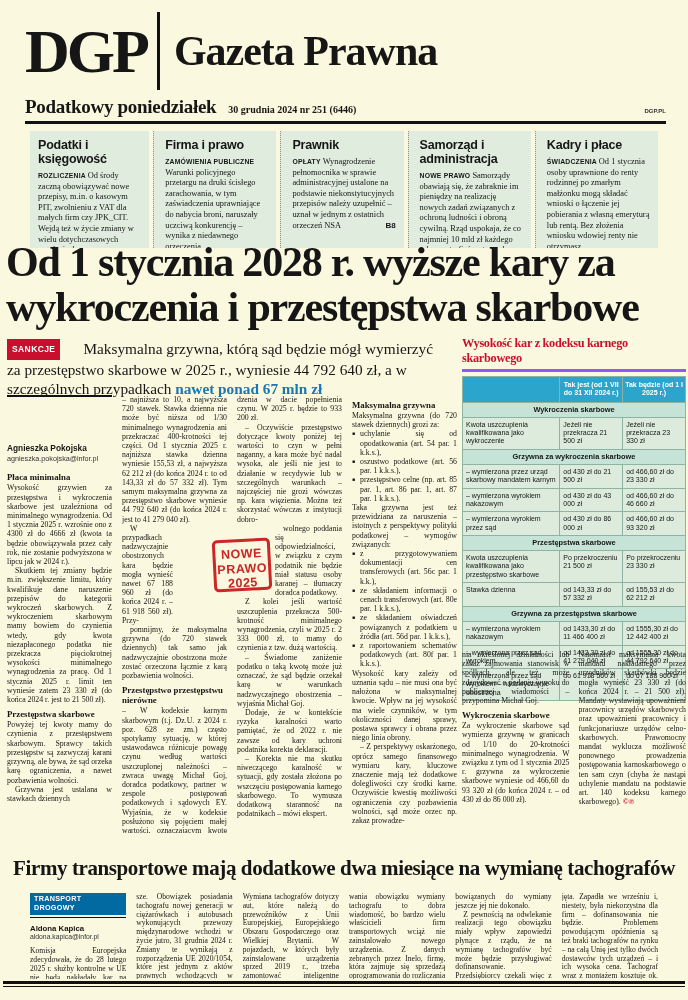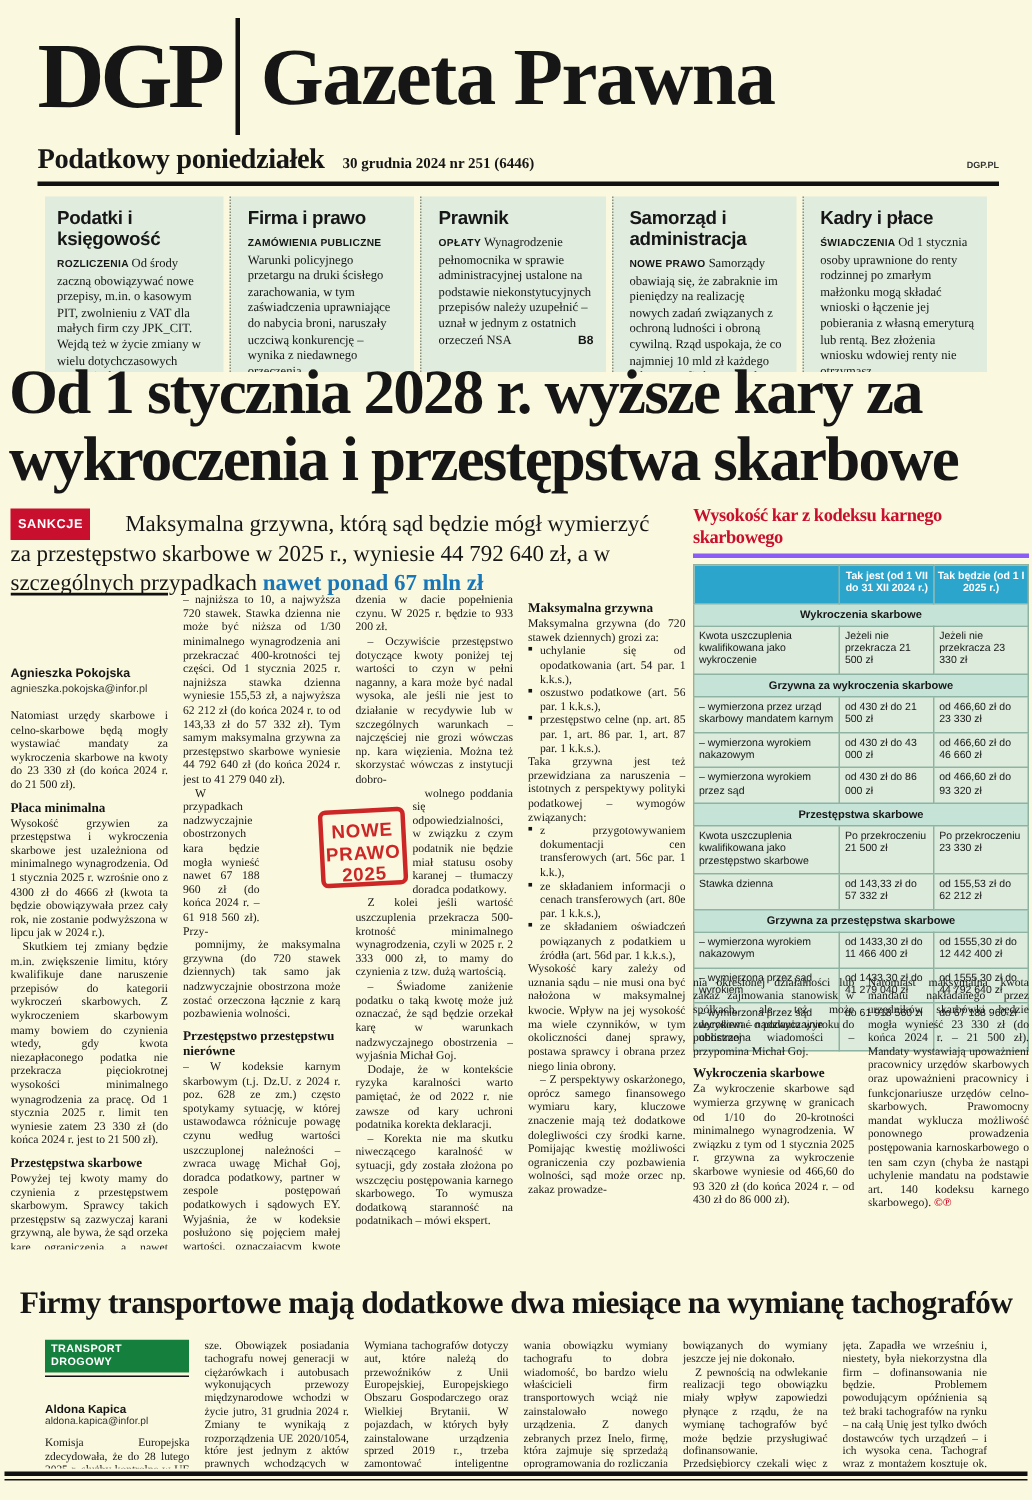--- a/index.html
+++ b/index.html
@@ -4,21 +4,21 @@
 <style>
   html,body{margin:0;padding:0;}
   body{width:688px;height:1000px;background:#FAF8DE;font-family:"Liberation Serif","DejaVu Serif",serif;color:#161616;}
   .page{position:relative;width:688px;height:1000px;overflow:hidden;background:#FAF8DE;}
 
   
   .masthead{position:absolute;top:0;left:25px;right:22px;height:121px;border-bottom:3px solid #111;}
   .logo-row{display:flex;align-items:center;height:86px;margin-top:8px;}
   .logo-dgp{font-size:62px;font-weight:bold;letter-spacing:-3px;line-height:1;}
   .logo-sep{width:3px;height:78px;background:#111;margin:0 14px 0 10px;}
-  .logo-main{font-size:54px;font-weight:bold;letter-spacing:-1px;line-height:1;white-space:nowrap;}
+  .logo-main{font-size:42px;font-weight:bold;letter-spacing:-1px;line-height:1;white-space:nowrap;}
   .tag-row{display:flex;align-items:baseline;margin-top:2px;}
   .edition{font-weight:bold;font-size:19px;letter-spacing:-0.3px;}
   .dateinfo{font-weight:bold;font-size:10px;margin-left:12px;}
   .site{margin-left:auto;font-family:"Liberation Sans",sans-serif;font-weight:bold;font-size:6px;color:#333;}
 
   
   .teasers{position:absolute;top:131px;left:30px;right:30px;height:117px;display:flex;}
   .teaser{flex:1;background:#DFECDE;padding:7px 8px 5px;overflow:hidden;}
   .teaser + .teaser{border-left:1px dotted #8f8f7a;margin-left:4px;padding-left:11px;}
   .teaser-title{margin:0 0 5px;font-family:"Liberation Sans",sans-serif;font-size:12.5px;font-weight:bold;letter-spacing:-0.2px;}
@@ -58,22 +58,22 @@
   .endmark{color:#C8102E;font-weight:bold;margin-left:2px;}
 
   .stamp{position:absolute;left:206px;top:144px;width:58px;height:52px;border:3px solid #CC2626;border-radius:5px;background:#FAF8DE;color:#CC2626;font-family:"Liberation Sans",sans-serif;font-weight:bold;text-align:center;font-size:12.5px;line-height:14.5px;letter-spacing:.5px;transform:rotate(-3deg);padding-top:5px;box-sizing:border-box;}
 
   
   .below-cols{position:absolute;top:650px;left:462px;width:224px;height:178px;display:grid;grid-template-columns:1fr 1fr;column-gap:9px;font-size:7.8px;line-height:9.2px;text-align:justify;overflow:hidden;}
 
   
   .headline2{position:absolute;top:856px;left:7px;width:674px;font-size:21px;font-weight:bold;letter-spacing:-0.4px;margin:0;text-align:center;white-space:nowrap;overflow:hidden;}
   .transport-cols{position:absolute;top:893px;left:30px;right:30px;height:86px;display:grid;grid-template-columns:repeat(6,1fr);column-gap:10px;font-size:7.6px;line-height:8.8px;text-align:justify;overflow:hidden;}
-  .ttag{display:inline-block;background:#15803d;color:#fff;font-family:"Liberation Sans",sans-serif;font-weight:bold;font-size:7.2px;letter-spacing:.3px;padding:2px 4px;margin-bottom:2px;}
-  .tbyline{font-family:"Liberation Sans",sans-serif;border-top:1.5px solid #111;padding-top:18px;margin-bottom:5px;text-align:left;}
+  .ttag{display:inline-block;background:#0369a1;color:#fff;font-family:"Liberation Sans",sans-serif;font-weight:bold;font-size:7.2px;letter-spacing:.3px;padding:2px 4px;margin-bottom:2px;}
+  .tbyline{font-family:"Liberation Sans",sans-serif;border-top:1.5px solid #111;padding-top:7px;margin-bottom:5px;text-align:left;}
   .tbyline .bname{font-weight:bold;font-size:7.8px;}
   .tbyline .bemail{font-size:6.8px;color:#333;}
 
   .bottom-rule{position:absolute;top:981px;left:3px;right:3px;}
   .bottom-rule .r1{height:3px;background:#111;}
   .bottom-rule .r2{height:1px;background:#111;margin-top:2px;}
 </style>
 </head>
 <body>
 
@@ -203,21 +203,20 @@
     <div class="stamp">
       <div>NOWE</div>
       <div>PRAWO</div>
       <div>2025</div>
     </div>
   <div class="col">
         <div class="byline">
           <div class="bname">Agnieszka Pokojska</div>
           <div class="bemail">agnieszka.pokojska@infor.pl</div>
         </div>
-        <p class="bp">Natomiast urzędy skarbowe i celno-skarbowe będą mogły wystawiać mandaty za wykroczenia skarbowe na kwoty do 23 330 zł (do końca 2024 r. do 21 500 zł).</p>
         <h4 class="bh">Płaca minimalna</h4>
         <p class="bp">Wysokość grzywien za przestępstwa i wykroczenia skarbowe jest uzależniona od minimalnego wynagrodzenia. Od 1 stycznia 2025 r. wzrośnie ono z 4300 zł do 4666 zł (kwota ta będzie obowiązywała przez cały rok, nie zostanie podwyższona w lipcu jak w 2024 r.).</p>
         <p class="bp">Skutkiem tej zmiany będzie m.in. zwiększenie limitu, który kwalifikuje dane naruszenie przepisów do kategorii wykroczeń skarbowych. Z wykroczeniem skarbowym mamy bowiem do czynienia wtedy, gdy kwota niezapłaconego podatka nie przekracza pięciokrotnej wysokości minimalnego wynagrodzenia za pracę. Od 1 stycznia 2025 r. limit ten wyniesie zatem 23 330 zł (do końca 2024 r. jest to 21 500 zł).</p>
         <h4 class="bh">Przestępstwa skarbowe</h4>
         <p class="bp">Powyżej tej kwoty mamy do czynienia z przestępstwem skarbowym. Sprawcy takich przestępstw są zazwyczaj karani grzywną, ale bywa, że sąd orzeka karę ograniczenia, a nawet pozbawienia wolności.</p>
         <p class="bp">Grzywna jest ustalana w stawkach dziennych</p>
       </div>
       <div class="col">
         <p class="bp">– najniższa to 10, a najwyższa 720 stawek. Stawka dzienna nie może być niższa od 1/30 minimalnego wynagrodzenia ani przekraczać 400-krotności tej części. Od 1 stycznia 2025 r. najniższa stawka dzienna wyniesie 155,53 zł, a najwyższa 62 212 zł (do końca 2024 r. to od 143,33 zł do 57 332 zł). Tym samym maksymalna grzywna za przestępstwo skarbowe wyniesie 44 792 640 zł (do końca 2024 r. jest to 41 279 040 zł).</p>
         <p class="bp nr">W przypadkach nadzwyczajnie obostrzonych kara będzie mogła wynieść nawet 67 188 960 zł (do końca 2024 r. – 61 918 560 zł). Przy-</p>
@@ -237,22 +236,23 @@
       <div class="col">
         <h4 class="bh">Maksymalna grzywna</h4>
         <p class="bp">Maksymalna grzywna (do 720 stawek dziennych) grozi za:</p>
         <div class="li">uchylanie się od opodatkowania (art. 54 par. 1 k.k.s.),</div>
         <div class="li">oszustwo podatkowe (art. 56 par. 1 k.k.s.),</div>
         <div class="li">przestępstwo celne (np. art. 85 par. 1, art. 86 par. 1, art. 87 par. 1 k.k.s.).</div>
         <p class="bp">Taka grzywna jest też przewidziana za naruszenia – istotnych z perspektywy polityki podatkowej – wymogów związanych:</p>
         <div class="li">z przygotowywaniem dokumentacji cen transferowych (art. 56c par. 1 k.k.),</div>
         <div class="li">ze składaniem informacji o cenach transferowych (art. 80e par. 1 k.k.s.),</div>
         <div class="li">ze składaniem oświadczeń powiązanych z podatkiem u źródła (art. 56d par. 1 k.k.s.),</div>
+        <div class="li">z raportowaniem schematów podatkowych (art. 80f par. 1 k.k.s.).</div>
         <p class="bp">Wysokość kary zależy od uznania sądu – nie musi ona być nałożona w maksymalnej kwocie. Wpływ na jej wysokość ma wiele czynników, w tym okoliczności danej sprawy, postawa sprawcy i obrana przez niego linia obrony.</p>
-        <p class="bp">– Z perspektywy oskarżonego, oprócz samego finansowego wymiaru kary, kluczowe znaczenie mają też dodatkowe dolegliwości czy środki karne. Pomijając kwestię możliwości ograniczenia czy pozbawienia wolności, sąd może orzec np. zakaz prowadze-</p>
+        <p class="bp">– Z perspektywy oskarżonego, oprócz samego finansowego wymiaru kary, kluczowe znaczenie mają też dodatkowe dolegliwości czy środki karne. Oczywiście kwestię możliwości ograniczenia czy pozbawienia wolności, sąd może orzec np. zakaz prowadze-</p>
       </div>
     </div>
 
   <div class="below-cols" id="below-cols">
       <div class="col">
         <p class="bp">nia określonej działalności lub zakaz zajmowania stanowisk w spółkach, ale też może zdecydować o podaniu wyroku do publicznej wiadomości – przypomina Michał Goj.</p>
         <h4 class="bh">Wykroczenia skarbowe</h4>
         <p class="bp">Za wykroczenie skarbowe sąd wymierza grzywnę w granicach od 1/10 do 20-krotności minimalnego wynagrodzenia. W związku z tym od 1 stycznia 2025 r. grzywna za wykroczenie skarbowe wyniesie od 466,60 do 93 320 zł (do końca 2024 r. – od 430 zł do 86 000 zł).</p>
       </div>
       <div class="col">

